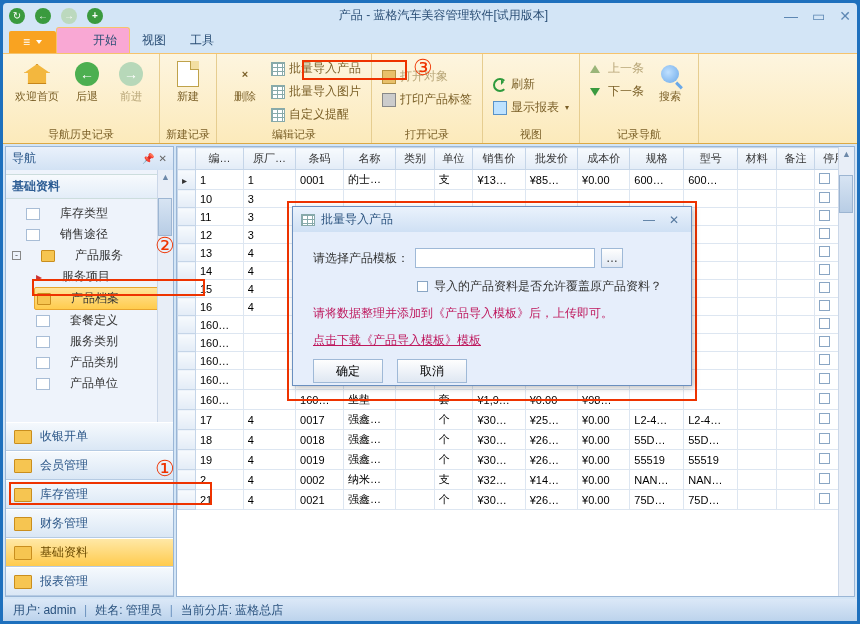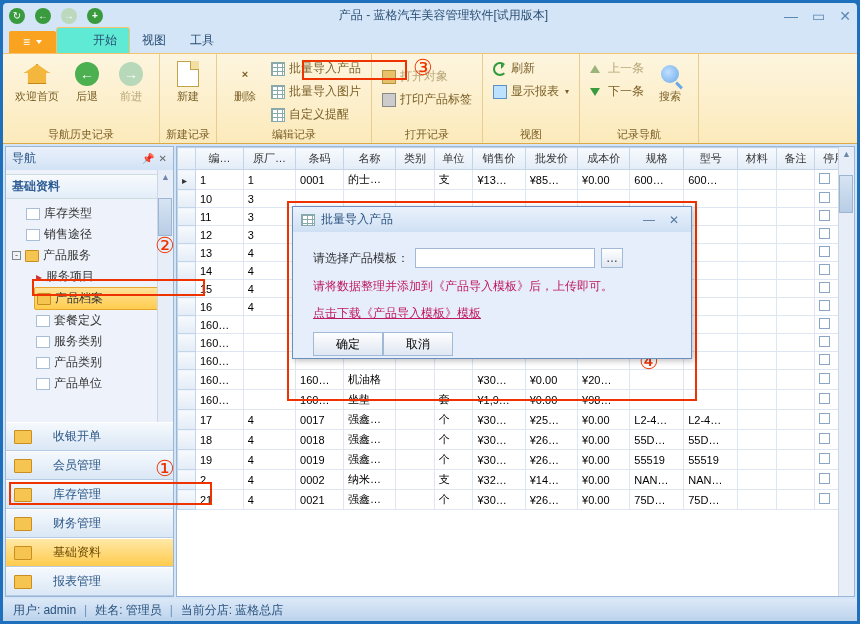--- a/index.html
+++ b/index.html
@@ -12,21 +12,21 @@
 .titlebar .tbtn { width:16px; height:16px; border-radius:50%; display:flex;align-items:center;justify-content:center;font-size:10px;color:#fff;cursor:pointer; }
 .titlebar .title { flex:1; text-align:center; color:#2a4e75; }
 .titlebar .wc { display:flex; gap:14px; }
 .titlebar .wc span { color:#5d87b3; cursor:pointer; font-size:14px; }
 
 
 .tabs { display:flex; align-items:flex-end; border-bottom:1px solid #f6c36c; height:26px; }
 .filebtn { background:#f9a321; color:#fff; padding:4px 14px; margin-left:6px; display:flex;align-items:center;gap:6px; border-radius:2px 2px 0 0;}
 .filebtn .drop{width:0;height:0;border-left:3px solid transparent;border-right:3px solid transparent;border-top:4px solid #fff;}
 .tab { padding:4px 12px; color:#2a4e75; cursor:pointer; }
-.tab.active { background:#5eead4; border:1px solid #f6c36c; border-bottom:none; border-radius:3px 3px 0 0;padding-left:36px; }
+.tab.active { background:#f9a8d4; border:1px solid #f6c36c; border-bottom:none; border-radius:3px 3px 0 0;padding-left:36px; }
 .ribbon { background:linear-gradient(#fdf5df,#fceabb); height:90px; border-bottom:1px solid #dca945; display:flex; }
 .group { border-right:1px solid #e6cd90; padding:2px 6px 0 6px; display:flex; flex-direction:column; }
 .group-body { flex:1; display:flex; align-items:flex-start; }
 .group-label { text-align:center; color:#7b6028; font-size:11px; height:16px; }
 .bigbtn { display:flex; flex-direction:column; align-items:center; padding:2px 6px; cursor:pointer; min-width:44px; }
 .bigbtn .bi { width:28px; height:28px; margin:2px 0; display:flex;align-items:center;justify-content:center; }
 .bigbtn span { color:#7a5f27; font-size:11px; text-align:center; line-height:13px; }
 .bigbtn.disabled span { color:#b8a678; }
 .smbtn { display:flex; align-items:center; gap:4px; padding:2px 4px; cursor:pointer; color:#7a5f27; font-size:11px; }
 .smbtn.disabled { color:#b8a678; }
@@ -39,28 +39,28 @@
 
 
 .work { position:absolute; top:141px; left:0; right:0; bottom:22px; display:flex; }
 .nav { width:169px; background:#eef3fb; border:1px solid #9ab6d6; margin:2px; display:flex; flex-direction:column; }
 .navtitle { background:linear-gradient(#eaf1fb,#d2e2f4); padding:3px 6px; color:#2c588a; display:flex;align-items:center;justify-content:space-between; }
 .navtitle .ctl { display:flex; gap:4px; color:#666;}
 .navtitle .ctl span{cursor:pointer;font-size:10px;}
 .tree { flex:1; overflow:hidden; padding:4px 0; position:relative; }
 .tree .sec-h { background:linear-gradient(#f7fafd,#e3edf8); padding:3px 6px; color:#2d5d94; font-weight:bold; border-top:1px solid #cdd; border-bottom:1px solid #cdd; margin-bottom:4px;}
 .tree ul { list-style:none; padding-left:18px; }
-.tree li { padding:2px 2px; color:#333; display:flex;align-items:center;gap:4px; cursor:pointer; white-space:nowrap;}
+.tree li { padding:2px 2px; color:#333; display:flex;align-items:center;gap:20px; cursor:pointer; white-space:nowrap;}
 .tree li.sel { background:linear-gradient(#ffe39a,#ffcc4d); border:1px solid #e8a52e; border-radius:2px;}
 .fold { width:9px;height:9px;border:1px solid #888;display:inline-flex;align-items:center;justify-content:center;font-size:9px;line-height:7px;color:#555;}
 .ico { width:14px; height:12px; display:inline-block; }
 .ico.folder { background:#f6c551; border:1px solid #c98e1e; border-radius:1px;}
 .ico.page{ background:#fff; border:1px solid #a8bdd6;}
 .stacks { }
-.stackbtn { background:linear-gradient(#f5f9fd,#dae7f5); border-top:1px solid #fff; border-bottom:1px solid #b6cbe3; padding:5px 8px; display:flex; align-items:center; gap:21px; color:#2b5687; cursor:pointer; }
+.stackbtn { background:linear-gradient(#f5f9fd,#dae7f5); border-top:1px solid #fff; border-bottom:1px solid #b6cbe3; padding:5px 8px; display:flex; align-items:center; gap:8px; color:#2b5687; cursor:pointer; }
 .stackbtn.active { background:linear-gradient(#ffe8a6,#ffcb4e); color:#6b4a00; }
 .stackbtn .ico.folder{width:18px;height:14px;}
 
 .content { flex:1; margin:2px 2px 2px 0; border:1px solid #9ab6d6; background:#fff; position:relative; overflow:hidden; }
 .grid { width:100%; border-collapse:collapse; }
 .grid th { background:linear-gradient(#f7fafd,#e3ecf7); border:1px solid #c5d5e8; padding:3px 4px; font-weight:normal; color:#333; font-size:11px; white-space:nowrap;}
 .grid td { border:1px solid #dde6f1; padding:2px 4px; font-size:11px; white-space:nowrap; background:#fff; }
 .grid td.rowh { background:linear-gradient(#f7fafd,#e3ecf7); border:1px solid #c5d5e8; width:18px;}
 .cb { width:11px;height:11px;border:1px solid #8aa6c4;display:inline-block;background:#fff;}
 .arrow-row::before{content:"▸";color:#333;font-size:10px;}
@@ -68,21 +68,21 @@
 
 .dialog { position:absolute; z-index:60; background:#e6eefb; border:1px solid #6a8fbf; box-shadow:2px 2px 6px rgba(0,0,0,.25); }
 .dialog .dtitle { background:linear-gradient(#eaf2fc,#cfe0f4); padding:4px 8px; display:flex; align-items:center; gap:6px; }
 .dialog .dtitle .t { flex:1; color:#2a527e;}
 .dialog .dtitle .dc { color:#56799f; cursor:pointer; padding:0 4px;}
 .dialog .dbody { padding:16px 20px 2px 20px; color:#333;}
 .drow { display:flex; align-items:center; margin-bottom:10px; gap:6px;}
 .drow input[type=text]{ width:180px; height:20px; border:1px solid #9fb9d7; padding:1px 3px;}
 .dotbtn { width:22px;height:20px;border:1px solid #9fb9d7;background:linear-gradient(#fefefe,#e0e8f3);display:flex;align-items:center;justify-content:center;cursor:pointer;}
 .linky { color:#be185d; cursor:pointer; }
-.dbtns { display:flex; }
+.dbtns { display:flex; gap:14px; }
 .dbtns button{ width:70px;height:24px; background:linear-gradient(#fefefe,#dfe7f2); border:1px solid #9fb9d7; cursor:pointer; font-size:12px;}
 
 .status { position:absolute; left:0; right:0; bottom:0; height:22px; background:linear-gradient(#dbe8f7,#bcd3ec); padding:3px 10px; color:#2a527e; font-size:11px; display:flex; align-items:center;}
 .sep{color:#6d93bf;margin:0 8px;}
 
 
 .ic-home{width:26px;height:20px;background:#f3b73e;border:1px solid #c7861a;clip-path:polygon(50% 0,100% 45%,85% 45%,85% 100%,15% 100%,15% 45%,0 45%);}
 .ic-back{width:24px;height:24px;border-radius:50%;background:#4caf50;display:flex;align-items:center;justify-content:center;color:#fff;font-size:14px;}
 .ic-fwd{width:24px;height:24px;border-radius:50%;background:#b7d8b9;display:flex;align-items:center;justify-content:center;color:#fff;font-size:14px;}
 .ic-new{width:22px;height:26px;background:#fff;border:1px solid #bfa24a;position:relative;}
@@ -202,21 +202,21 @@
         <div class="smbtn">
               <span class="si ic-print"></span>
               <span>打印产品标签</span>
             </div>
       </div>
         </div>
       <div class="group-label">打开记录</div>
     </div>
     <div class="group">
       <div class="group-body">
-          <div class="stack" style="margin-top:2px">
+          <div class="stack" style="margin-top:18px">
         <div class="smbtn">
               <span class="si"><span class="ic-refresh" style="display:inline-block"></span></span>
               <span>刷新</span>
             </div>
         <div class="smbtn">
               <span class="si ic-report"></span>
               <span>显示报表</span>
               <span style="margin-left:2px;font-size:8px;color:#7a5f27">▾</span>
             </div>
       </div>
@@ -683,20 +683,24 @@
       <span class="t">批量导入产品</span>
       <span class="dc">—</span>
       <span class="dc">✕</span>
     </div>
     <div class="dbody">
       <div class="drow">
         <span>请选择产品模板：</span>
         <input type="text" style="">
         <div class="dotbtn">…</div>
       </div>
+      <div class="drow" style="padding-left:104px">
+        <span class="cb"></span>
+        <span>导入的产品资料是否允许覆盖原产品资料？</span>
+      </div>
       <div class="drow">
           <span class="linky">请将数据整理并添加到《产品导入模板》后，上传即可。</span>
         </div>
       <div class="drow">
           <span class="linky" style="text-decoration:underline">点击下载《产品导入模板》模板</span>
         </div>
       <div class="dbtns">
         <button>确定</button>
         <button>取消</button>
       </div>

